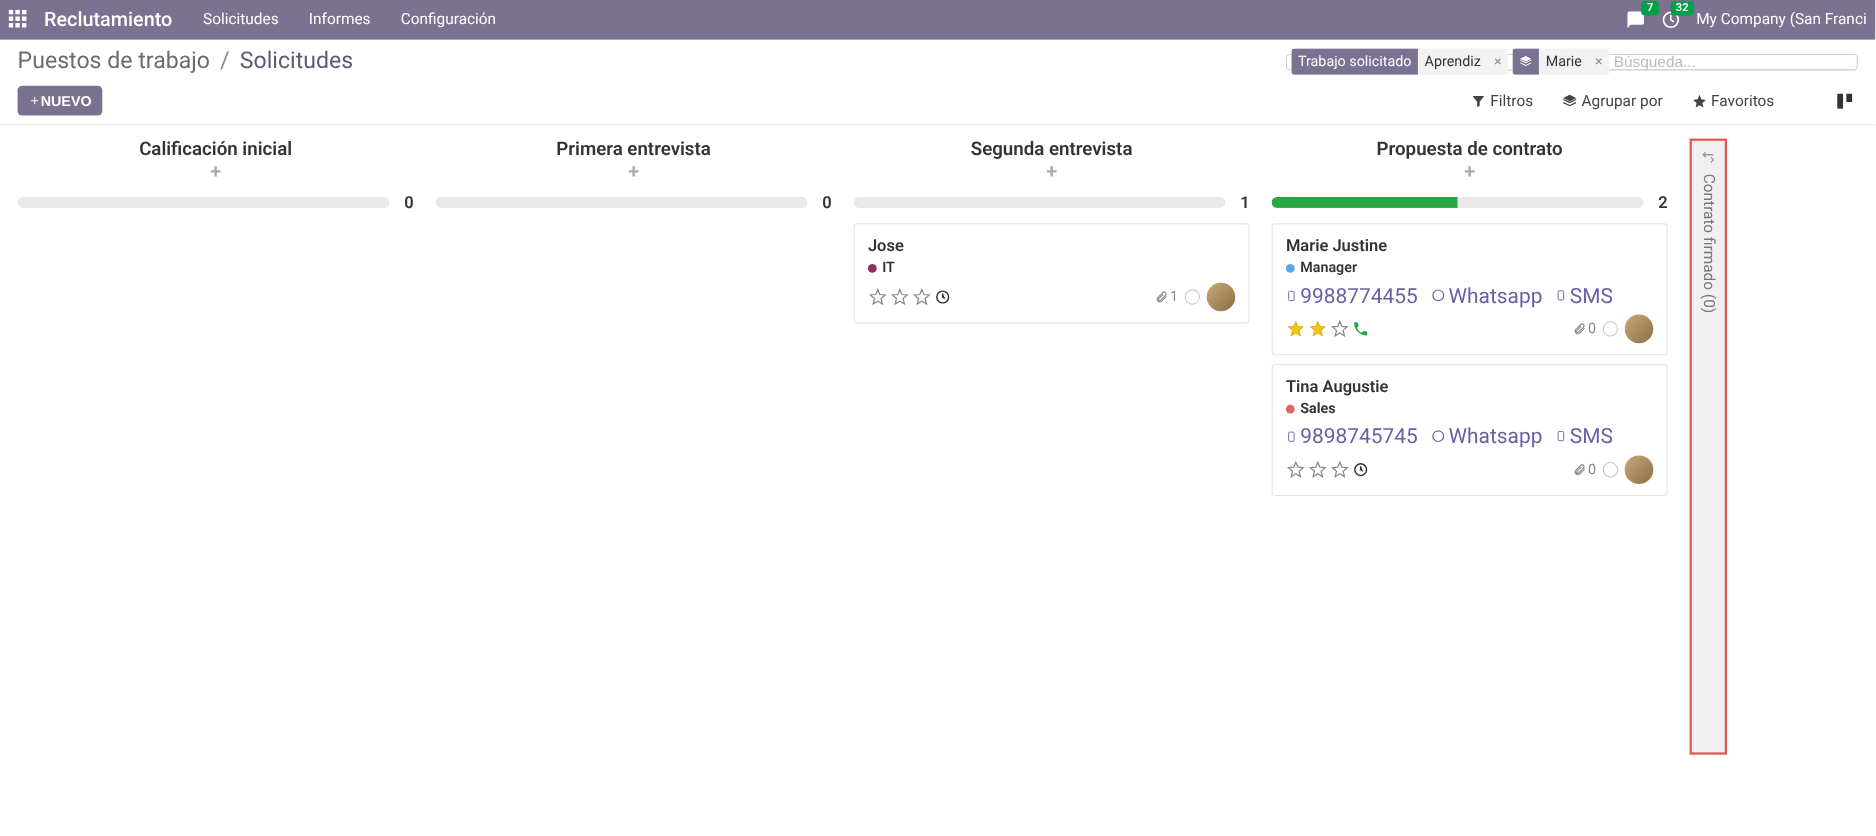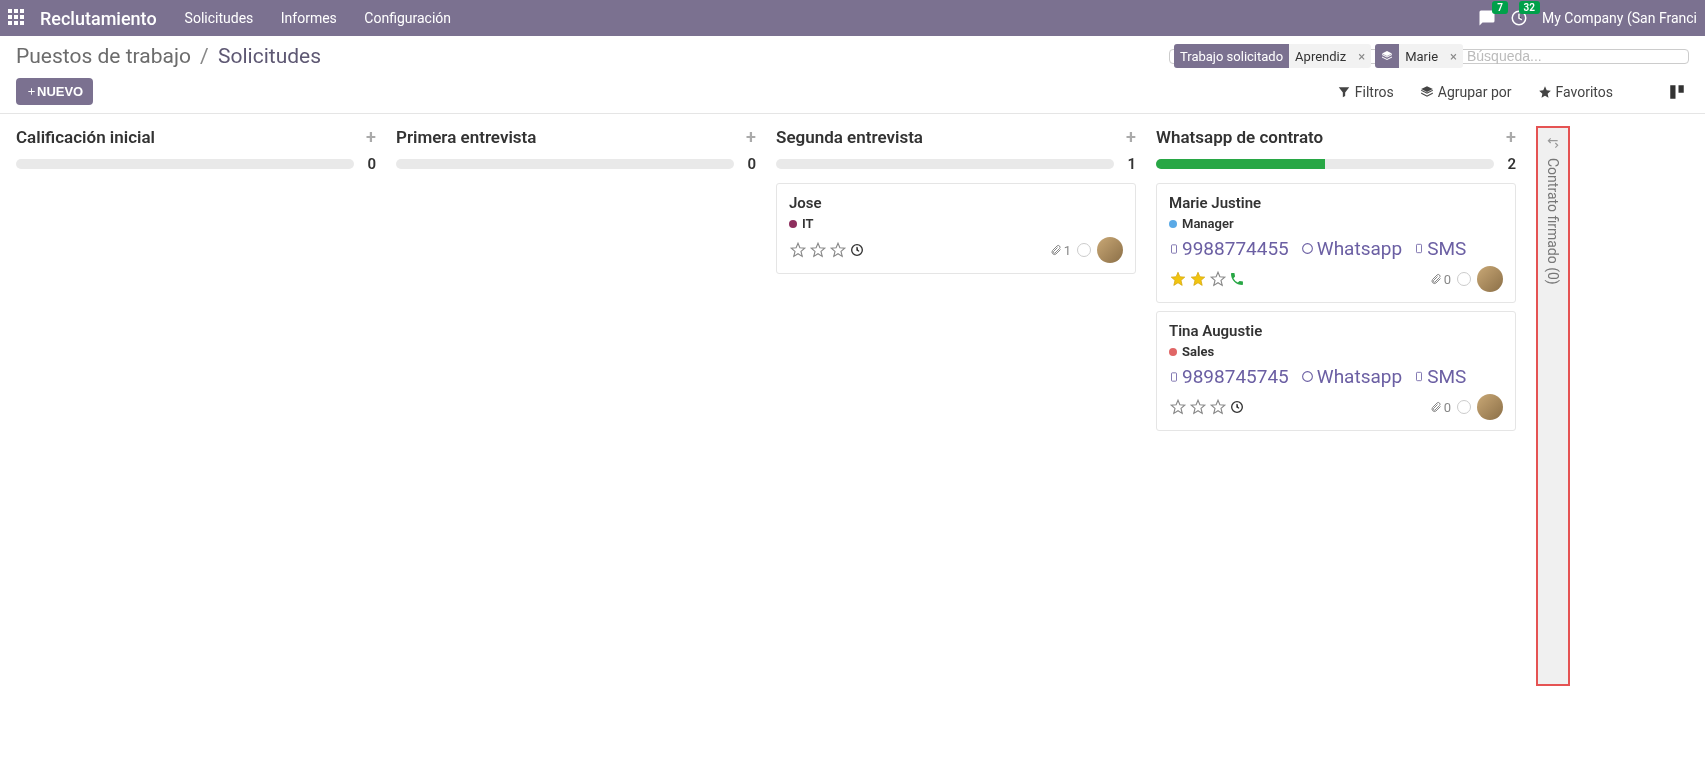--- a/index.html
+++ b/index.html
@@ -32,21 +32,21 @@
   
   .cp-row2 { display: flex; align-items: center; margin-top: 10px; }
   .btn-new { background: #7B7190; color: #fff; border: none; padding: 6px 10px; font-size: 13px; font-weight: 600; border-radius: 4px; display: inline-flex; align-items: center; gap: 0; cursor: pointer; }
   .toolbar-right { margin-left: auto; display: flex; align-items: center; gap: 26px; }
   .tool-item { display: inline-flex; align-items: center; gap: 4px; font-size: 14px; color: #444; cursor: pointer; }
   .view-switch { margin-left: 26px; width: 24px; height: 24px; display: flex; align-items: center; justify-content: center; cursor: pointer; }
   
   
   .kanban { display: flex; padding: 12px 0 12px 16px; gap: 20px; align-items: flex-start; height: calc(100vh - 36px - 90px); overflow-x: auto; }
   .kanban-col { width: 360px; flex-shrink: 0; }
-  .col-header { display: flex; align-items: center; justify-content: space-between; margin-bottom: 8px; }
+  .col-header { display: flex; align-items: center; justify-content: space-between; margin-bottom: 8px; flex-direction: column; }
   .col-title { font-size: 17px; font-weight: 600; color: #333; }
   .col-plus { color: #aaa; font-size: 18px; font-weight: 600; cursor: pointer; }
   .col-progress-row { display: flex; align-items: center; gap: 8px; margin-bottom: 10px; }
   .col-progress { flex: 1; height: 10px; background: #e9e9e9; border-radius: 5px; overflow: hidden; }
   .col-progress .fill-green { height: 100%; background: #28a745; }
   .col-count { font-size: 15px; font-weight: 600; color: #333; min-width: 14px; text-align: right; }
   
   
   .card { background: #fff; border: 1px solid #e5e5e5; border-radius: 3px; padding: 10px 12px; margin-bottom: 8px; }
   .card .name { font-size: 15px; font-weight: 600; color: #333; margin-bottom: 4px; }
@@ -246,21 +246,21 @@
           </span>
           <span class="activity-dot"></span>
           <span class="avatar"></span>
         </div>
       </div>
     </div>
   </div>
 
   <div class="kanban-col">
     <div class="col-header">
-      <div class="col-title">Whatsapp de contrato</div>
+      <div class="col-title">Propuesta de contrato</div>
       <div class="col-plus">+</div>
     </div>
     <div class="col-progress-row">
       <div class="col-progress">
           <div class="fill-green" style="width:50%;"></div>
         </div>
       <div class="col-count">2</div>
     </div>
 
     <div class="card">

